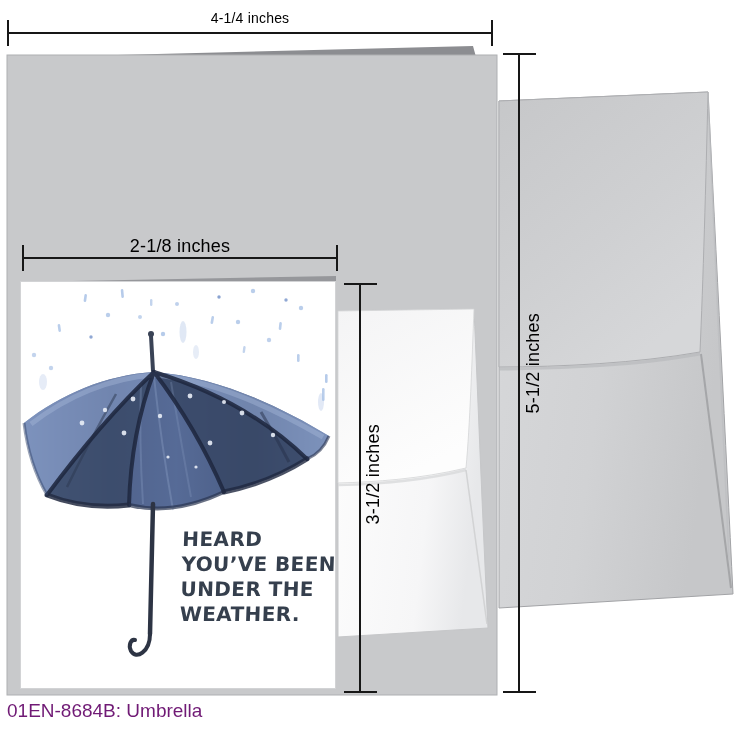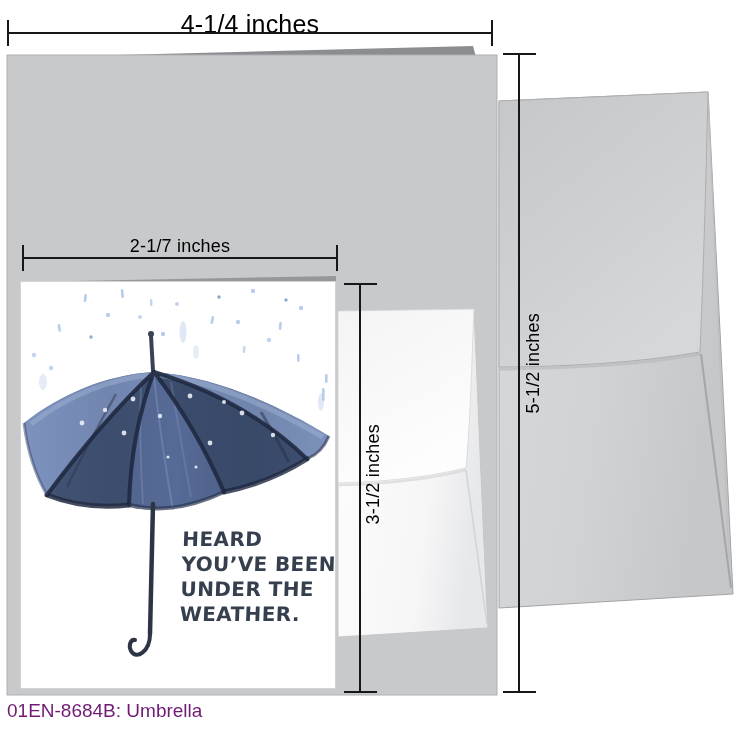--- a/index.html
+++ b/index.html
@@ -7,21 +7,21 @@
     width:738px;height:738px;position:relative;background:#ffffff;
     font-family:"Liberation Sans", sans-serif;overflow:hidden;
   }
   .abs{position:absolute;}
   
   .dim-line-h{position:absolute;height:2px;background:#171717;}
   .dim-line-v{position:absolute;width:2px;background:#171717;}
   .dim-tick-v{position:absolute;width:2px;height:26px;background:#171717;}
   .dim-tick-h{position:absolute;width:33px;height:2px;background:#171717;}
   .dim-label{
-    position:absolute;color:#000;font-size:25px;letter-spacing:0.2px;
+    position:absolute;color:#000;font-size:14px;letter-spacing:0.2px;
     font-family:"Liberation Sans", sans-serif;white-space:nowrap;
   }
   .dim-label.center{text-align:center;}
   .dim-label.vert{
     writing-mode:vertical-rl;transform:rotate(180deg);line-height:22px;
   }
   
   .front-card{
     position:absolute;left:20px;top:281px;width:316px;height:408px;
     background:#ffffff;border:1px solid #d2d3d5;box-sizing:border-box;
@@ -191,21 +191,21 @@
     <div>UNDER THE</div>
     <div>WEATHER.</div>
   </div>
 </div>
 
 <div class="dim-label center" style="left:7px;top:10px;width:486px;">4-1/4 inches</div>
 <div class="dim-line-h" style="left:7px;top:32px;width:486px;"></div>
 <div class="dim-tick-v" style="left:7px;top:20px;"></div>
 <div class="dim-tick-v" style="left:491px;top:20px;"></div>
 
-<div class="dim-label center" style="left:22px;top:236px;width:316px;font-size:18px;">2-1/7 inches</div>
+<div class="dim-label center" style="left:22px;top:236px;width:316px;font-size:18px;">2-1/8 inches</div>
 <div class="dim-line-h" style="left:22px;top:257px;width:316px;"></div>
 <div class="dim-tick-v" style="left:22px;top:245px;"></div>
 <div class="dim-tick-v" style="left:336px;top:245px;"></div>
 
 <div class="dim-line-v" style="left:359px;top:284px;height:409px;"></div>
 <div class="dim-tick-h" style="left:344px;top:283px;"></div>
 <div class="dim-tick-h" style="left:344px;top:691px;"></div>
 <div class="dim-label vert" style="left:362px;top:424px;font-size:18px;">3-1/2 inches</div>
 
 <div class="dim-line-v" style="left:518px;top:54px;height:639px;"></div>

